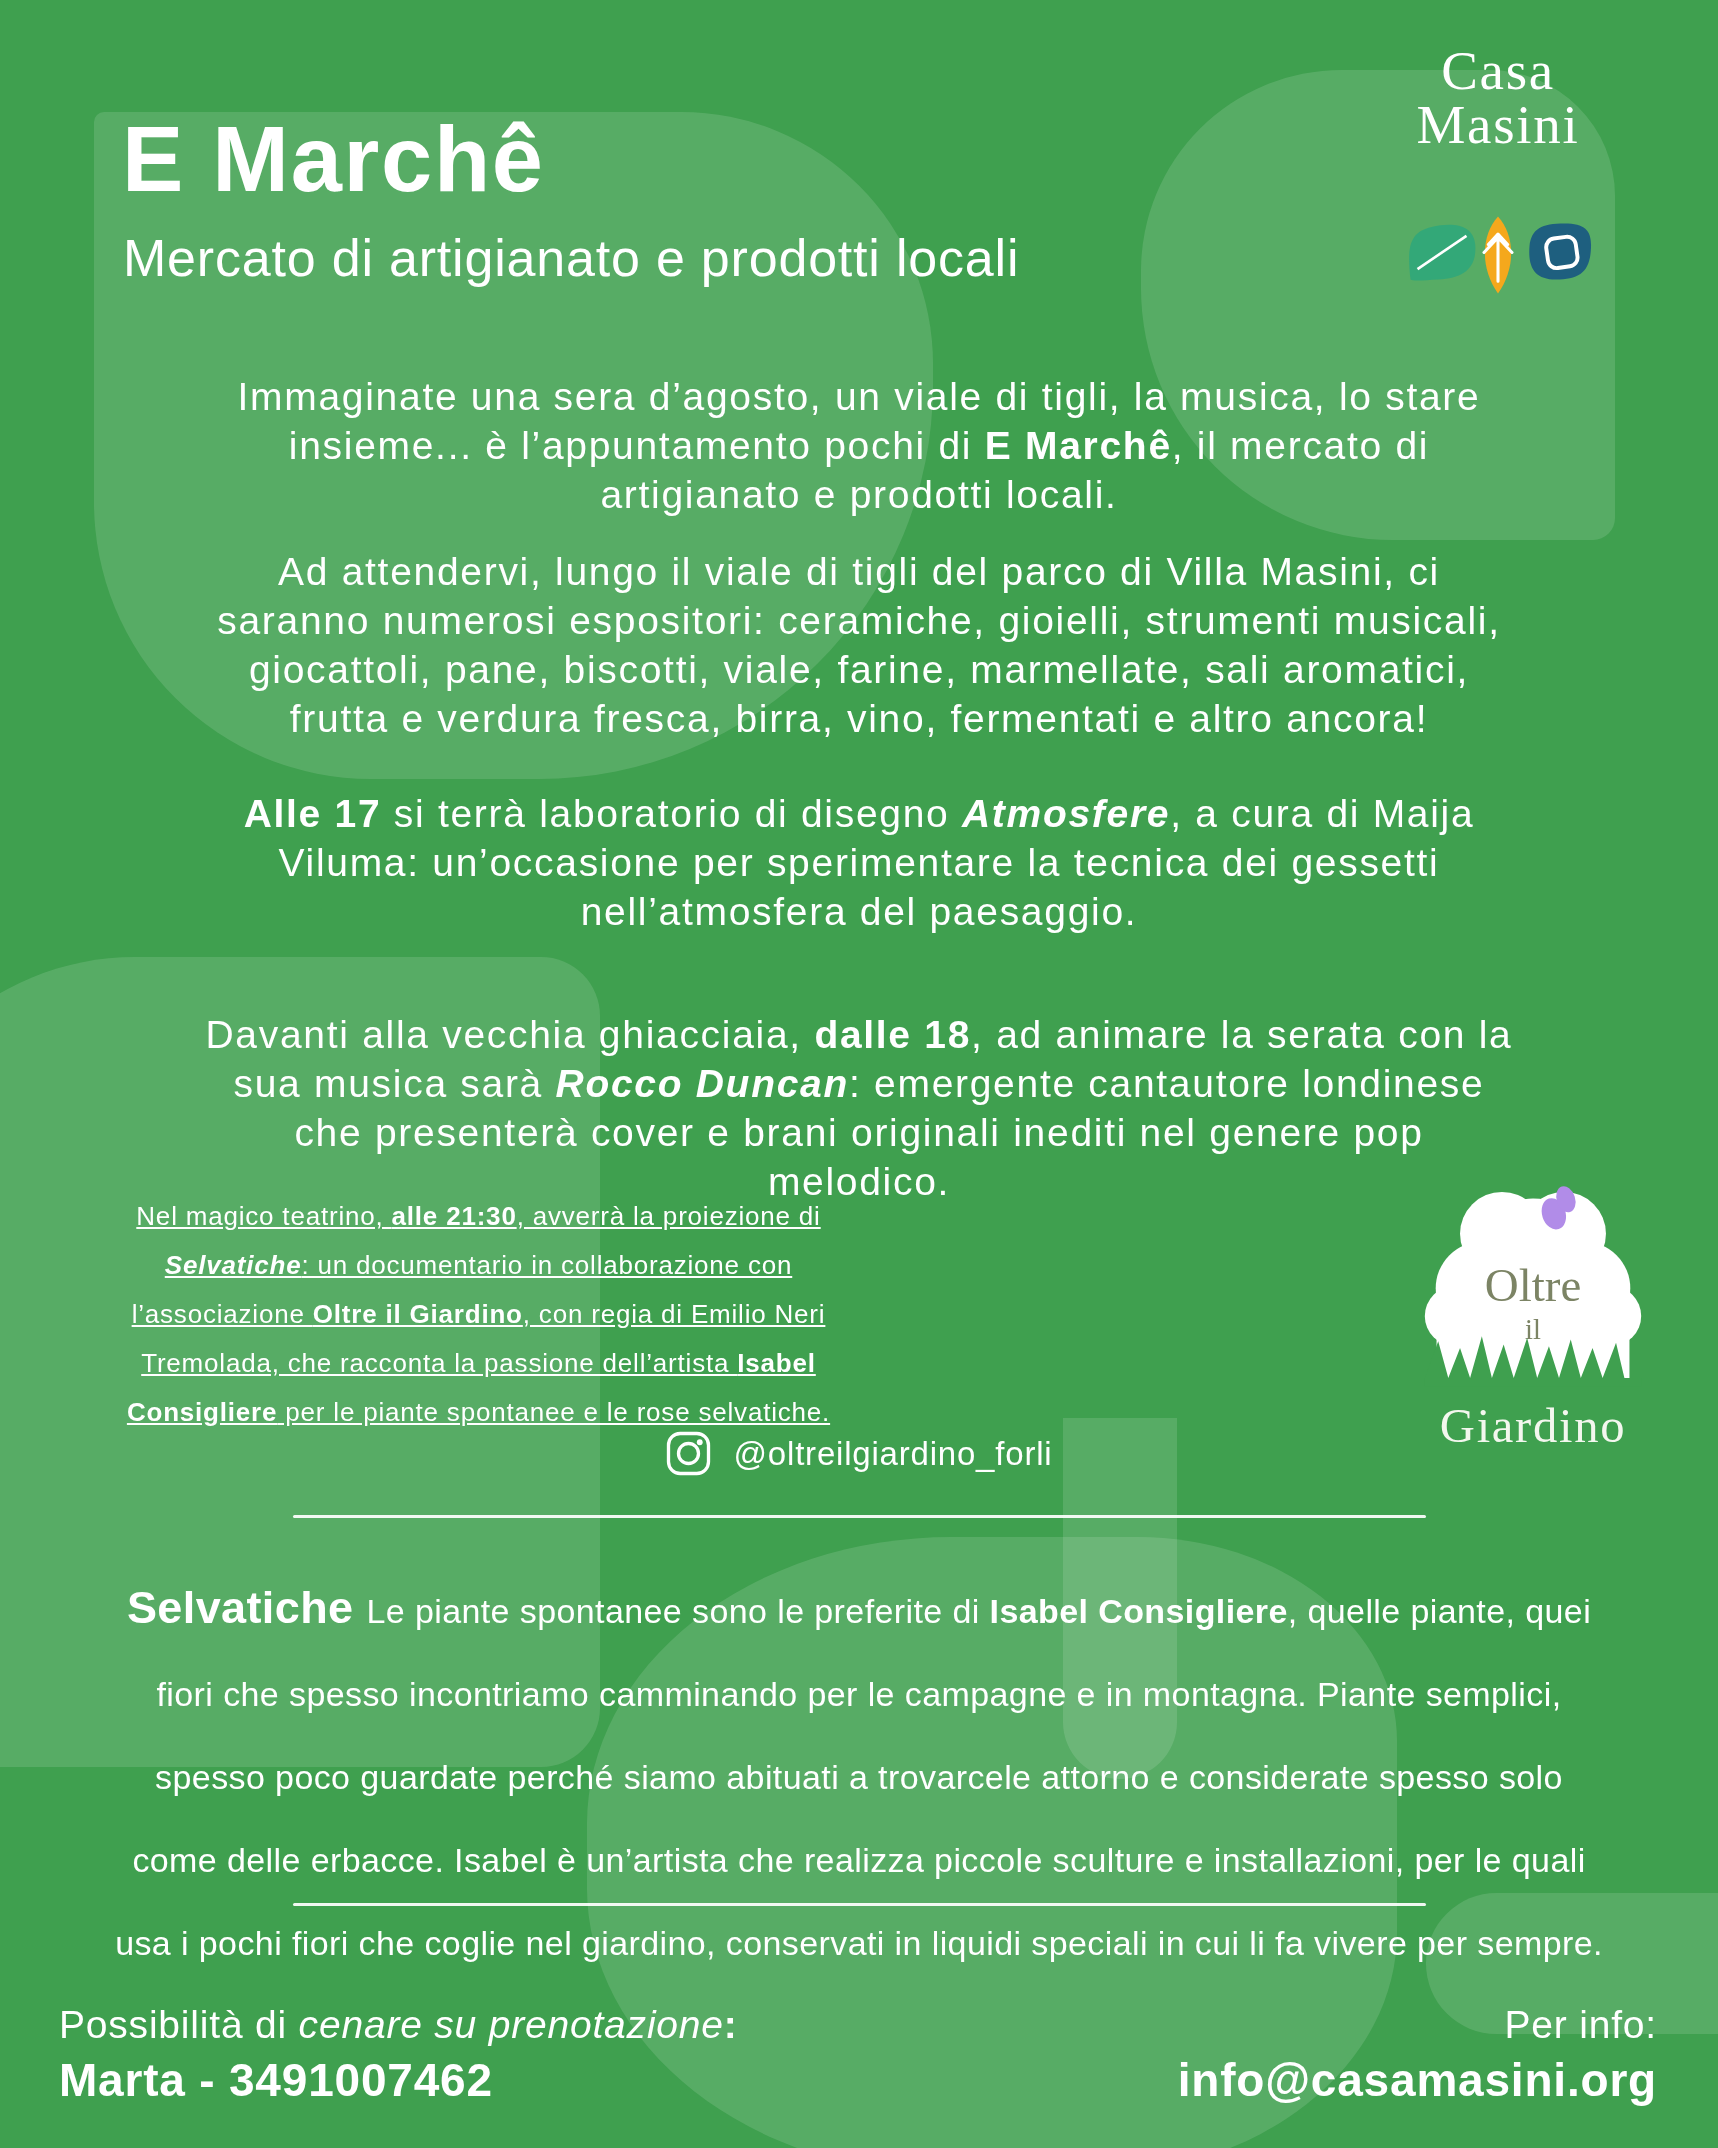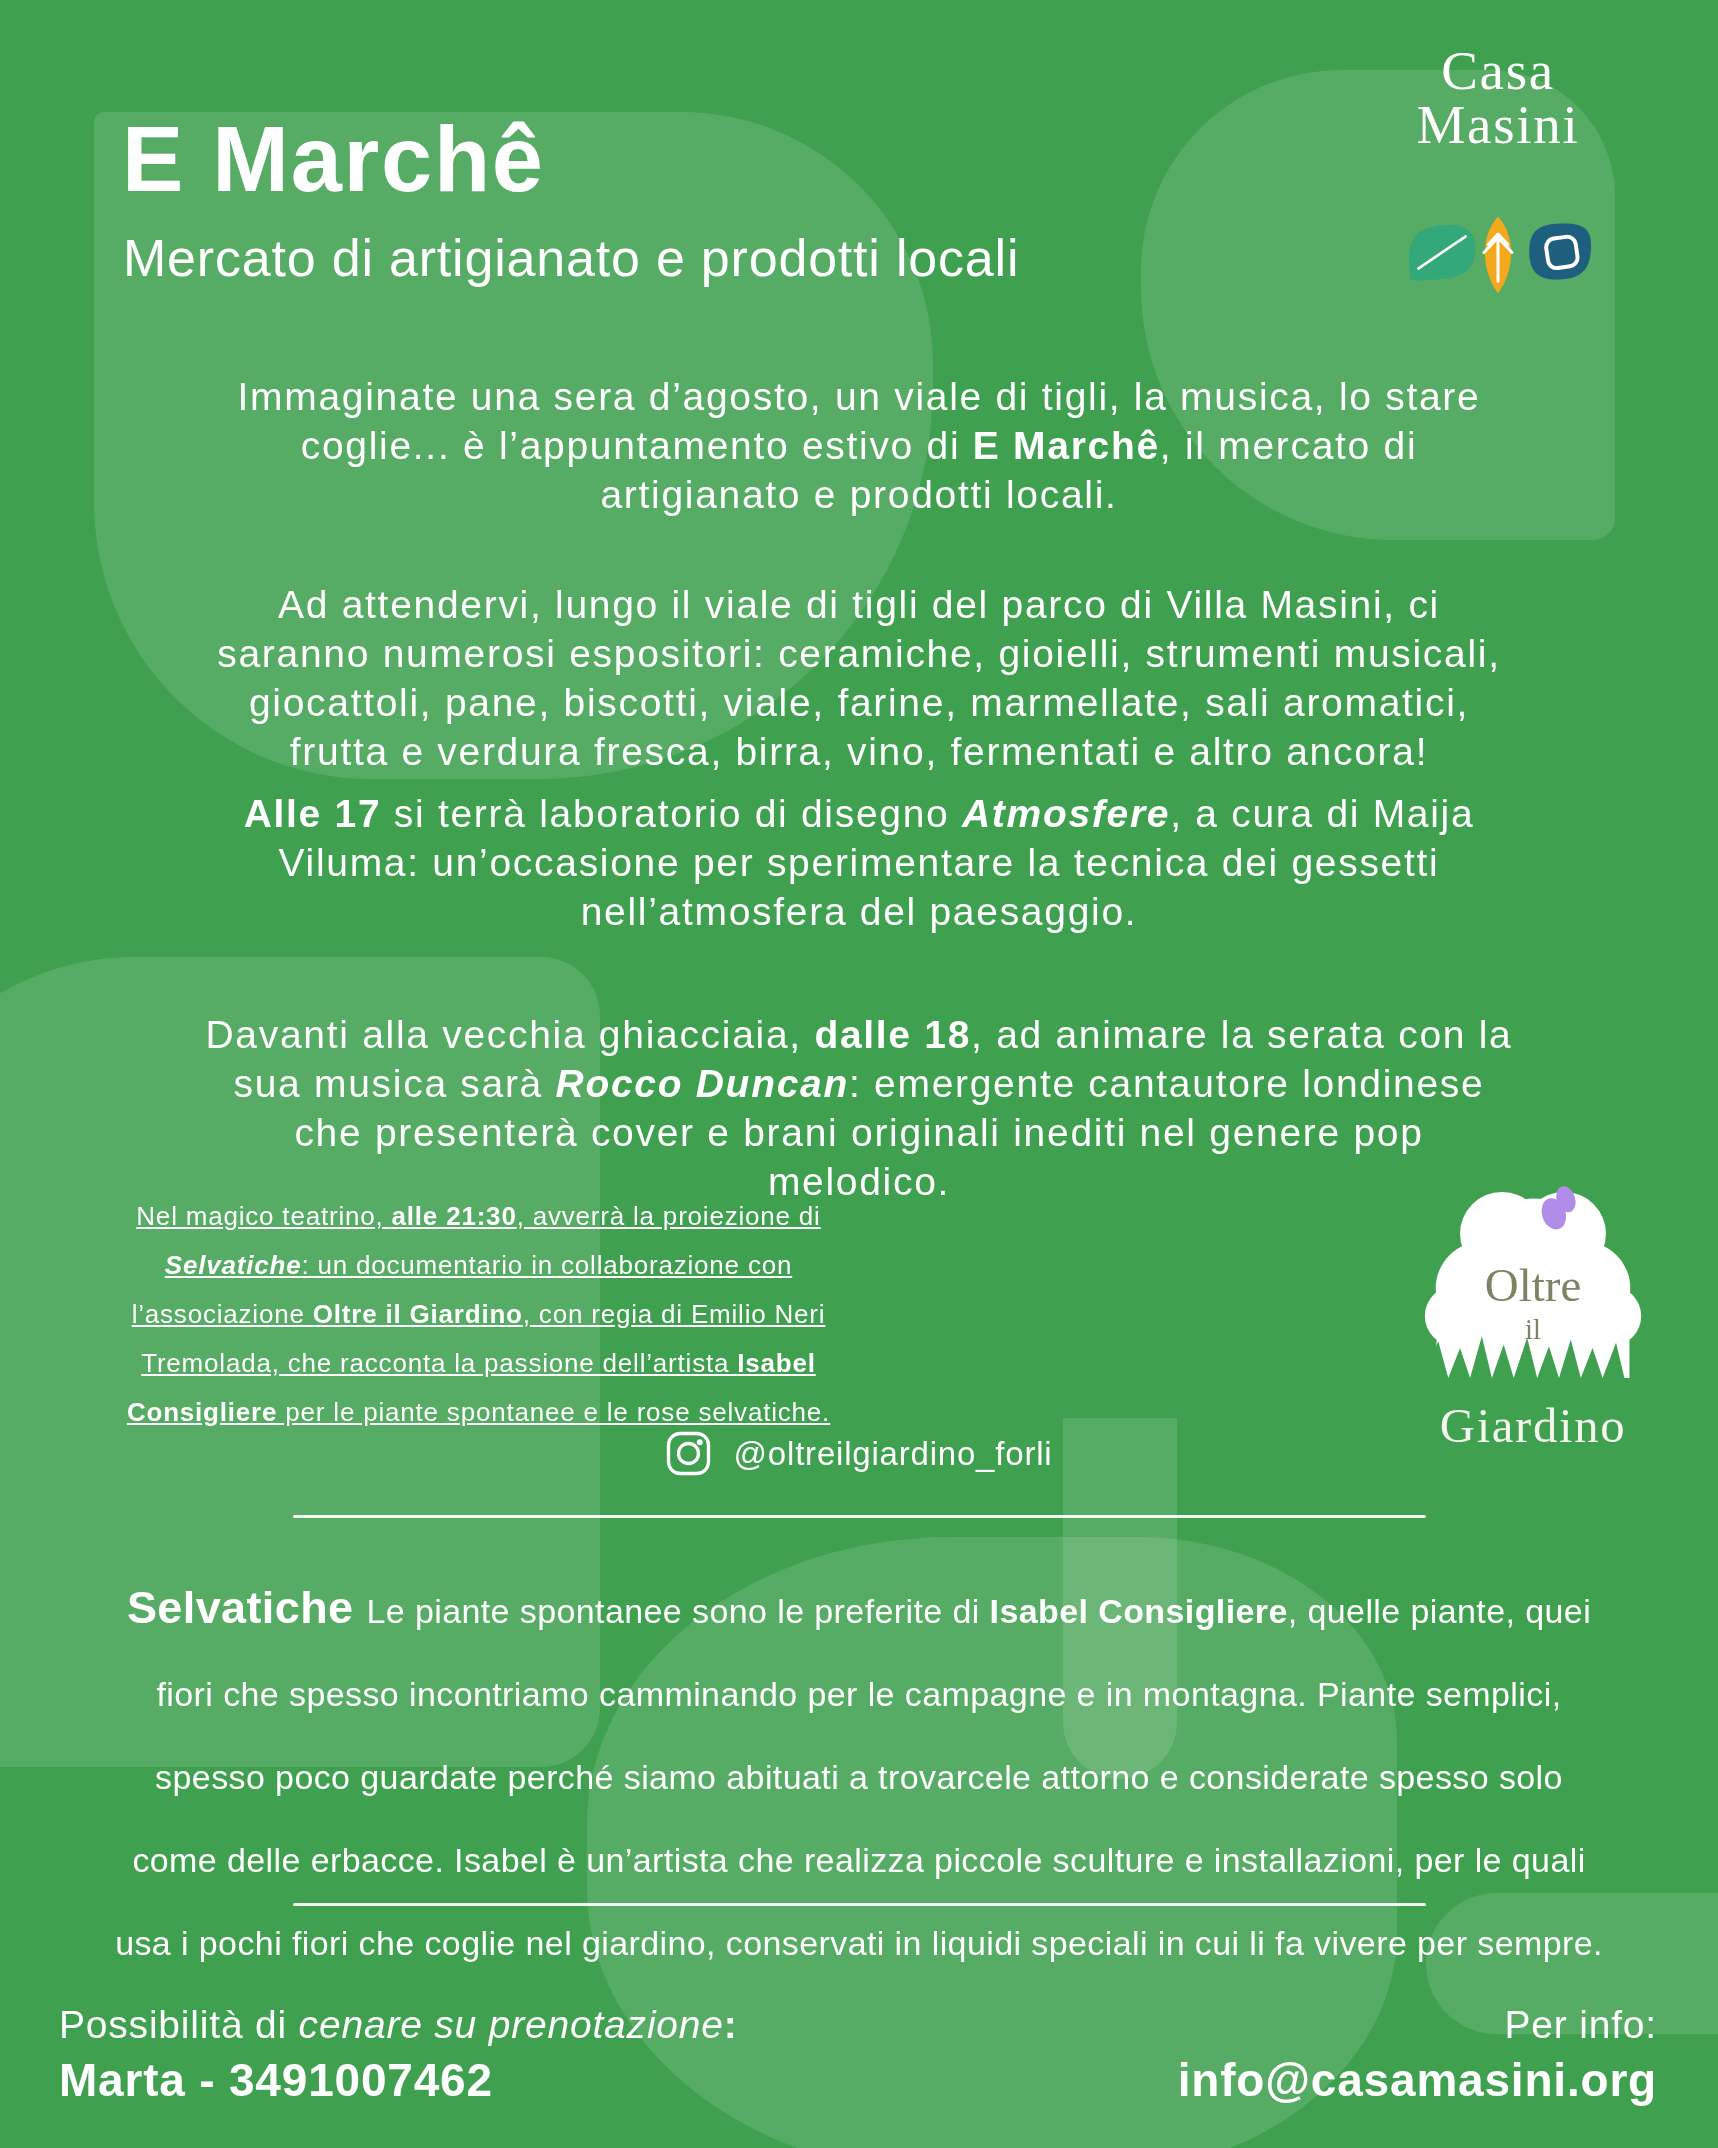--- a/index.html
+++ b/index.html
@@ -19,21 +19,21 @@
 
   .title{position:absolute;left:122px;top:107px;font-size:92px;font-weight:800;letter-spacing:1.7px;}
   .subtitle{position:absolute;left:123px;top:228px;font-size:52px;font-weight:400;letter-spacing:0.8px;}
 
   .brand{position:absolute;left:1368px;top:44px;width:260px;text-align:center;
     font-family:"Liberation Serif",serif;font-size:55px;line-height:54px;letter-spacing:1.7px;}
   .brand-leaves{position:absolute;left:1393px;top:206px;width:210px;height:92px;}
 
   .para{position:absolute;left:0;width:100%;text-align:center;font-size:39px;line-height:49px;letter-spacing:1.7px;}
   .p1{top:372px;}
-  .p2{top:547px;margin-top:33px;}
+  .p2{top:547px;}
   .p3{top:789px;}
   .p4{top:974px;margin-top:36px;}
   .p5{left:63px;width:831px;text-align:center;top:1192px;font-size:26px;line-height:49px;letter-spacing:0.8px;text-decoration:underline;}
   .psel{top:1566px;font-size:34px;line-height:83px;letter-spacing:0.4px;}
   .line{white-space:nowrap;}
   .run{white-space:pre;}
   .b{font-weight:700;}
   .i{font-style:italic;}
   .lead{font-weight:700;font-size:45px;}
 
@@ -80,21 +80,21 @@
       <path d="M120 86 L120 36 M104 53 L120 36 L136 53 M109 44 L120 32 L131 44" stroke="#fff" stroke-width="3.5" fill="none" stroke-linecap="round" stroke-linejoin="round"></path>
     </g>
     <g>
       <path d="M156 46 C158 26 170 20 196 20 C222 20 228 30 226 52 C224 76 212 84 186 84 C162 84 154 70 156 46 Z" fill="#1E5F7F"></path>
       <rect x="176" y="36" width="34" height="34" rx="10" fill="none" stroke="#fff" stroke-width="4.5" transform="rotate(-8 193 53)"></rect>
     </g>
   </svg>
 
   <div class="para p1">
       <div class="line"><span class="run">Immaginate una sera d’agosto, un viale di tigli, la musica, lo stare</span></div>
-      <div class="line"><span class="run">coglie... è l’appuntamento estivo di </span><span class="run b">E Marchê</span><span class="run">, il mercato di</span></div>
+      <div class="line"><span class="run">insieme... è l’appuntamento pochi di </span><span class="run b">E Marchê</span><span class="run">, il mercato di</span></div>
       <div class="line"><span class="run">artigianato e prodotti locali.</span></div>
     </div>
   <div class="para p2">
       <div class="line"><span class="run">Ad attendervi, lungo il viale di tigli del parco di Villa Masini, ci</span></div>
       <div class="line"><span class="run">saranno numerosi espositori: ceramiche, gioielli, strumenti musicali,</span></div>
       <div class="line"><span class="run">giocattoli, pane, biscotti, viale, farine, marmellate, sali aromatici,</span></div>
       <div class="line"><span class="run">frutta e verdura fresca, birra, vino, fermentati e altro ancora!</span></div>
     </div>
   <div class="para p3">
       <div class="line"><span class="run b">Alle 17</span><span class="run"> si terrà laboratorio di disegno </span><span class="run b i">Atmosfere</span><span class="run">, a cura di Maija</span></div>

